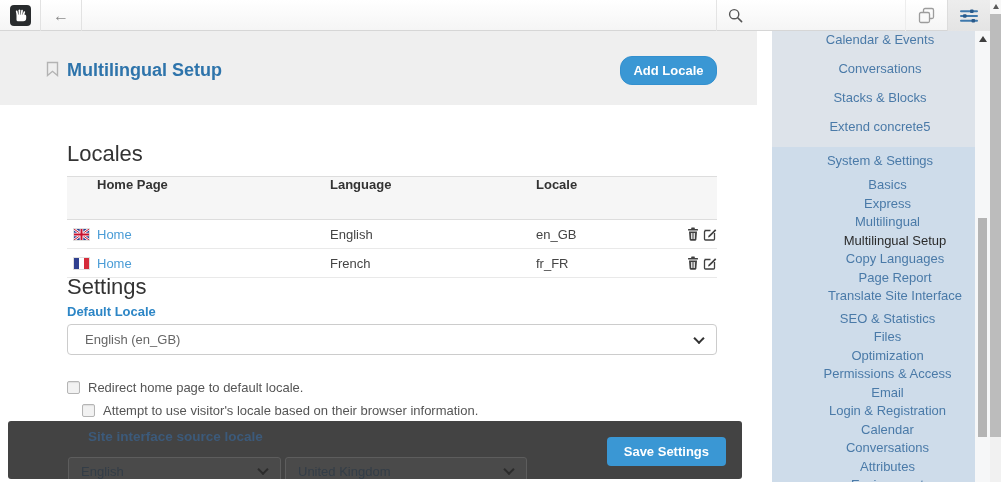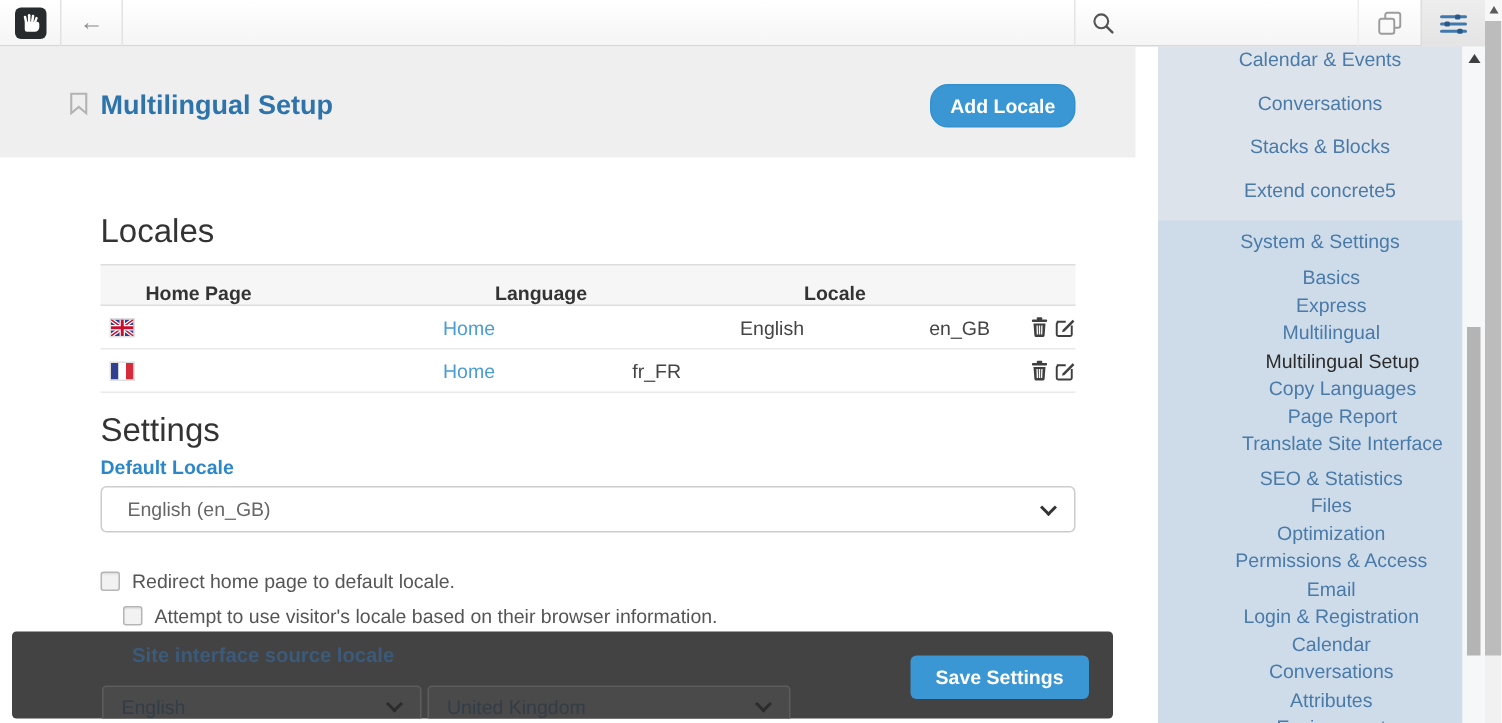--- a/index.html
+++ b/index.html
@@ -27,23 +27,23 @@
   #band .bookmark { position:absolute; left:46px; top:30px; }
   #page-title { position:absolute; left:67px; top:29px; font-size:18px; color:#2e74ab; }
   #add-locale { position:absolute; left:620px; top:25px; width:97px; height:29px;
     background:#3a97d4; border:1px solid #3390cf; border-radius:12px;
     color:#fff; font-weight:bold; font-size:13px; display:flex; align-items:center; justify-content:center; cursor:pointer; }
   
   .h2 { position:absolute; left:67px; font-size:22px; color:#333; font-weight:400; }
   #locales-h { top:141px; }
   #settings-h { top:274px; }
   #loc-table { position:absolute; left:67px; top:176px; width:650px; }
-  .t-head { display:flex; height:28px; align-items:flex-end; background:#f6f6f6;
+  .t-head { display:flex; height:44px; align-items:flex-start; background:#f6f6f6;
     border-top:1px solid #dddddd; border-bottom:1px solid #dddddd; font-weight:bold; color:#333; }
-  .t-row { display:flex; height:29px; align-items:center; border-bottom:1px solid #e9e9e9;text-align:right; }
+  .t-row { display:flex; height:29px; align-items:center; border-bottom:1px solid #e9e9e9; }
   .c-flag { width:30px; padding-left:7px; display:flex; align-items:center; }
   .c-home { width:233px; }
   .c-lang { width:206px; }
   .c-loc  { width:124px; }
   .c-actions { flex:1; display:flex; justify-content:flex-end; gap:4px; align-items:center; }
   .t-head .c-home { width:233px; }
   .t-head .pad { width:30px; }
   a.home-link { color:#4a9cd6; text-decoration:none; cursor:pointer; }
   .flag svg { display:block; outline:1px solid rgba(0,0,0,.12); }
   .icon-btn { cursor:pointer; display:flex; align-items:center; }
@@ -199,20 +199,21 @@
 
   <div class="t-row">
     <span class="c-flag flag">
   <svg width="15" height="11" viewBox="0 0 15 11">
     <rect width="5" height="11" fill="#30408f"></rect>
     <rect x="5" width="5" height="11" fill="#ffffff"></rect>
     <rect x="10" width="5" height="11" fill="#d52b3a"></rect>
   </svg>
 </span>
     <span class="c-home"><a class="home-link">Home</a></span>
+    <span class="c-lang cell-lang">French</span>
     <span class="c-loc cell-loc">fr_FR</span>
     <span class="c-actions">
       <span class="icon-btn">
         <svg width="12" height="14" viewBox="0 0 12 14">
           <rect x="4.2" y="0.5" width="3.6" height="2" rx="0.6" fill="#3f3f3f"></rect>
           <rect x="1" y="2" width="10" height="1.6" rx="0.5" fill="#3f3f3f"></rect>
           <path d="M2 4.6 h8 l-0.6 8 a1.2 1.2 0 0 1 -1.2 1.1 h-4.4 a1.2 1.2 0 0 1 -1.2 -1.1 z" fill="#3f3f3f"></path>
           <g stroke="#f6f6f6" stroke-width="0.9">
                 <line x1="4.4" y1="6" x2="4.6" y2="12"></line>
                 <line x1="6" y1="6" x2="6" y2="12"></line>

